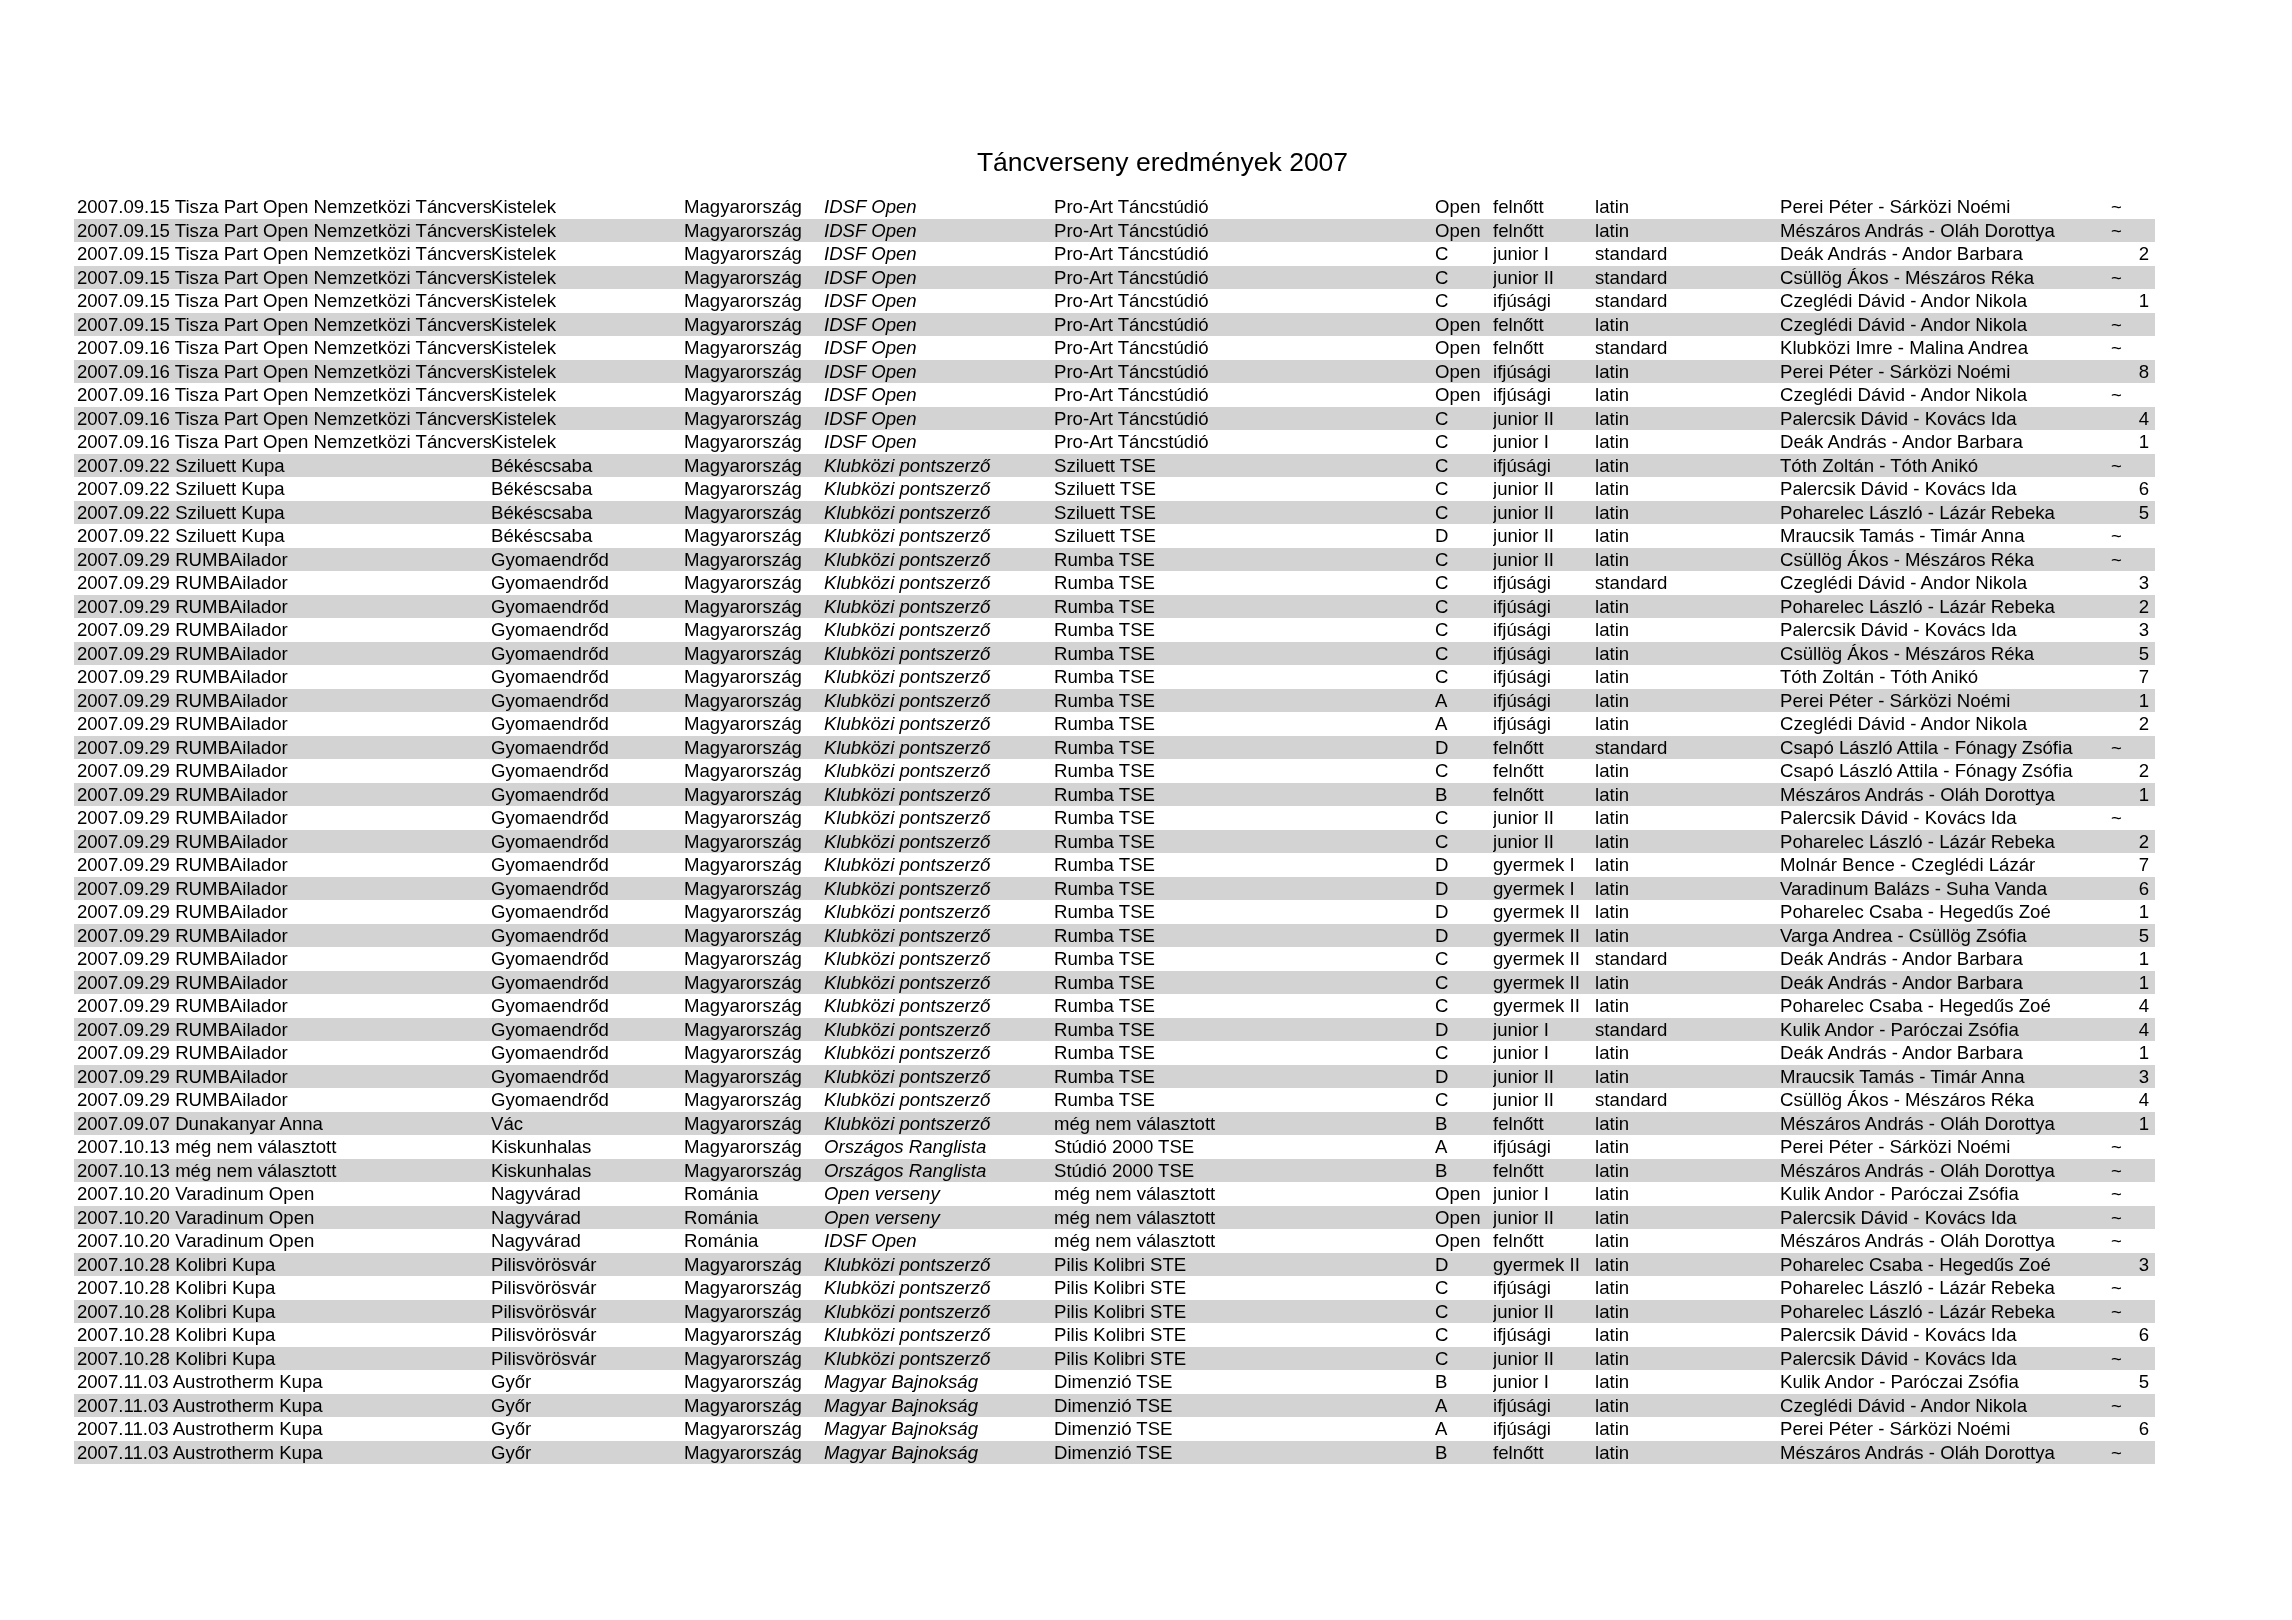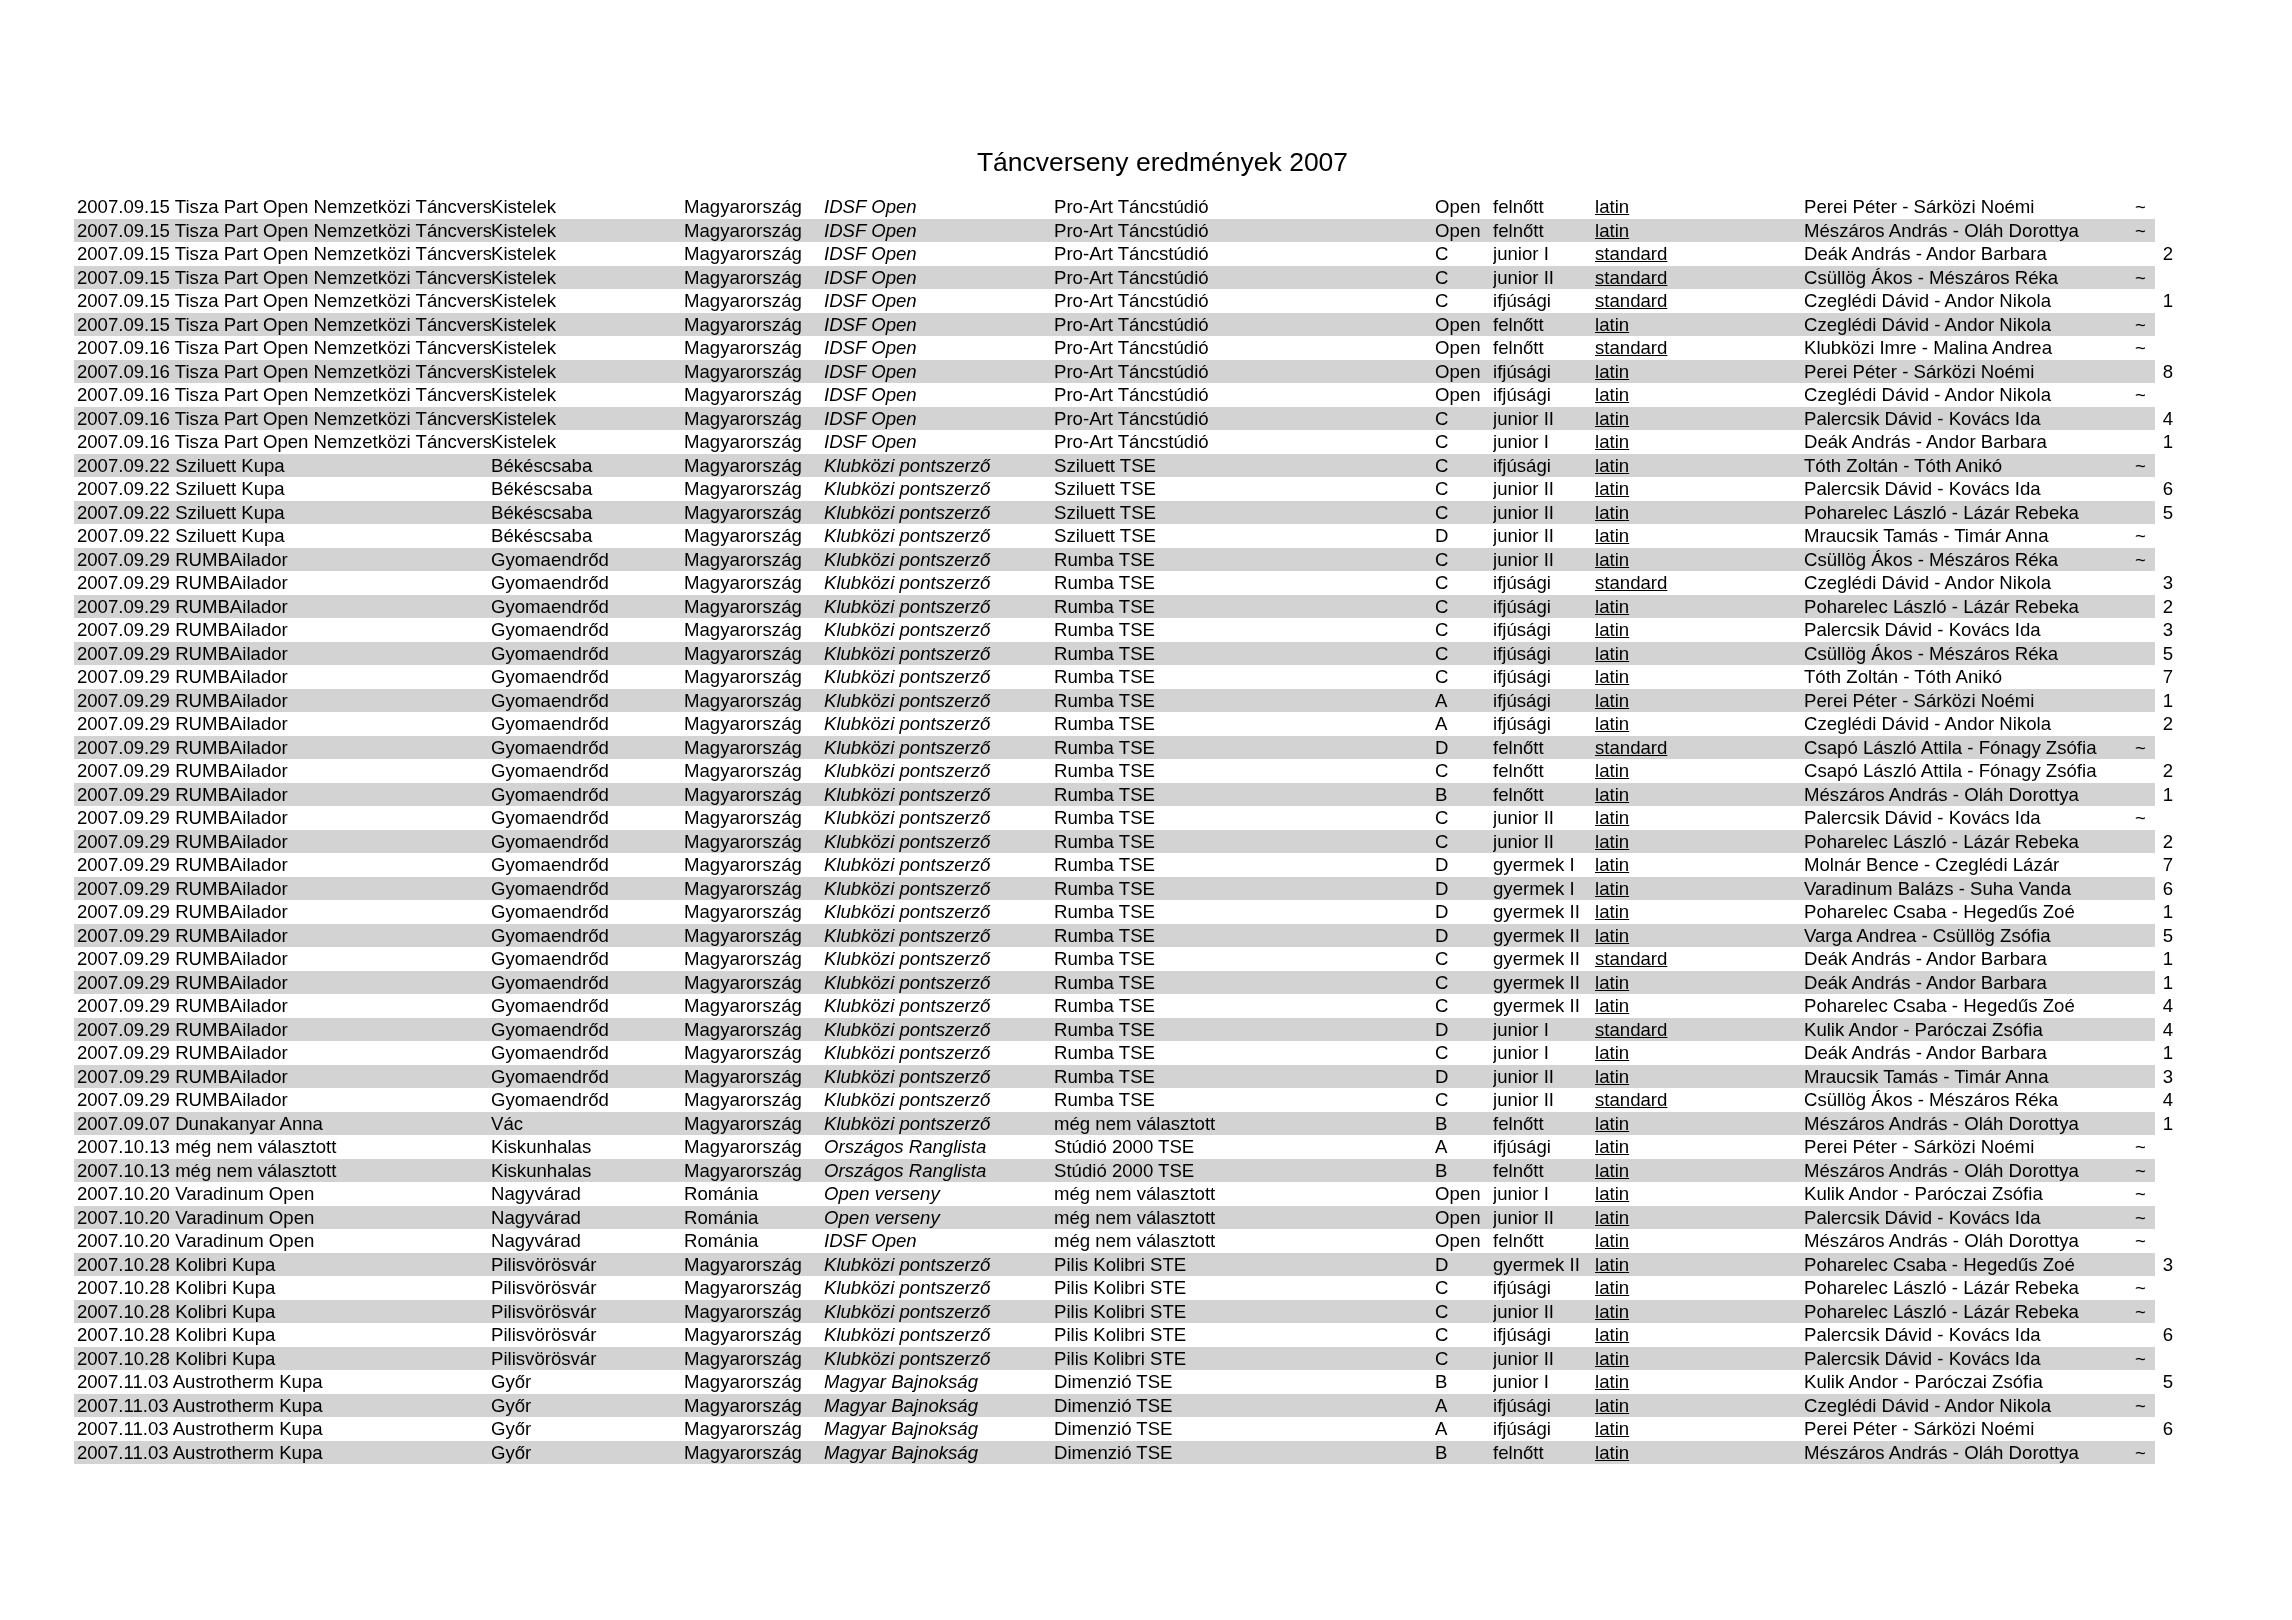--- a/index.html
+++ b/index.html
@@ -27,22 +27,22 @@
     flex:0 0 auto;overflow:hidden;white-space:nowrap;
     box-sizing:border-box;
   }
   .col-name   {flex-basis:417px;padding-left:2.9px;}
   .col-city   {flex-basis:193px;}
   .col-country{flex-basis:140px;}
   .col-type   {flex-basis:230px;font-style:italic;}
   .col-club   {flex-basis:381px;}
   .col-class  {flex-basis:58px;}
   .col-age    {flex-basis:102px;}
-  .col-style  {flex-basis:185px;text-decoration:underline;}
-  .col-couple {flex-basis:325px;margin-left:24px;}
+  .col-style  {flex-basis:185px;}
+  .col-couple {flex-basis:325px;}
   .col-result {flex-basis:49px;}
   .col-result.res-num{text-align:right;padding-right:4.9px;}
   .col-result.res-tilde{text-align:left;padding-left:5.9px;}
 </style>
 </head>
 <body>
 
 <h1 class="page-title">Táncverseny eredmények 2007</h1>
 
 <div class="results-table" id="results-table">

